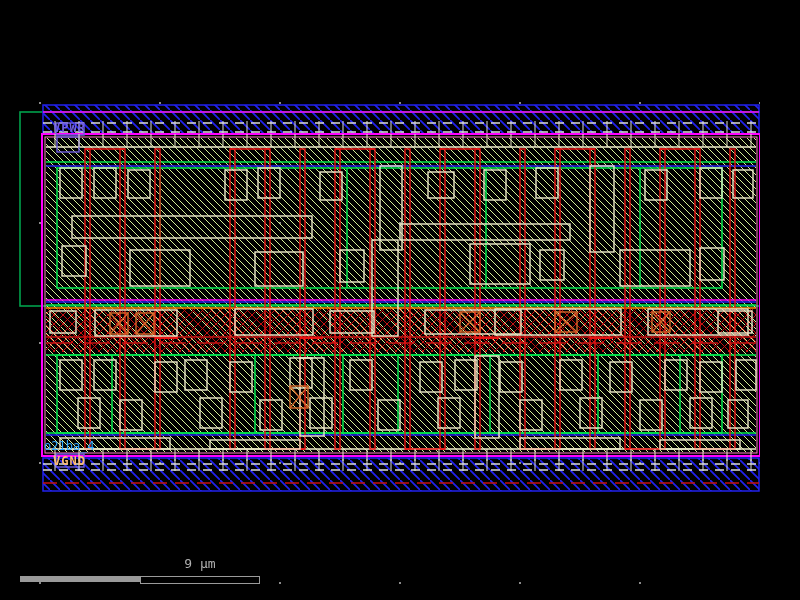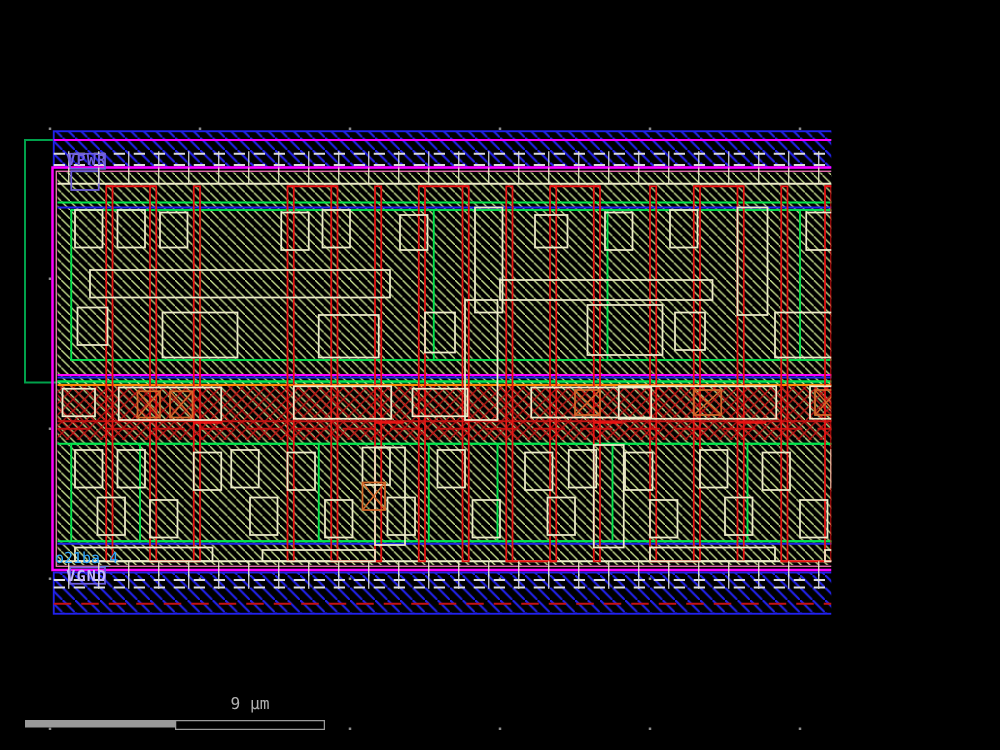--- a/index.html
+++ b/index.html
@@ -1,21 +1,21 @@
 <!DOCTYPE html>
 <html><head>
 <meta charset="utf-8">
 <style>
   html,body{margin:0;padding:0;background:#000;}
-  .stage{position:relative;width:665px;height:600px;background:#000;overflow:hidden;
+  .stage{position:relative;width:760px;height:600px;background:#000;overflow:hidden;
          font-family:"DejaVu Sans Mono","Liberation Mono",monospace;border-radius:30px;}
   .stage svg{position:absolute;left:0;top:0;}
   .lbl{position:absolute;line-height:1;white-space:pre;}
   .lbl-vpwr{left:53px;top:122px;font-size:12px;font-weight:bold;color:#6f5fe0;letter-spacing:1px;}
-  .lbl-vgnd{left:53px;top:455px;font-size:12px;font-weight:bold;color:#c4b5fd;letter-spacing:1px;}
+  .lbl-vgnd{left:53px;top:455px;font-size:12px;font-weight:bold;color:#fdba74;letter-spacing:1px;}
   .lbl-cell{left:44px;top:440px;font-size:12px;color:#2fa8ff;}
   .lbl-scale{left:140px;top:557px;width:120px;text-align:center;font-size:13px;color:#b0b0b0;}
   .scalebar-solid{position:absolute;left:20px;top:576px;width:120px;height:6px;background:#9a9a9a;}
   .scalebar-hollow{position:absolute;left:140px;top:576px;width:118px;height:5px;
                    border:1px solid #9a9a9a;background:#000;}
 </style>
 </head>
 <body>
 
 <div class="stage">

